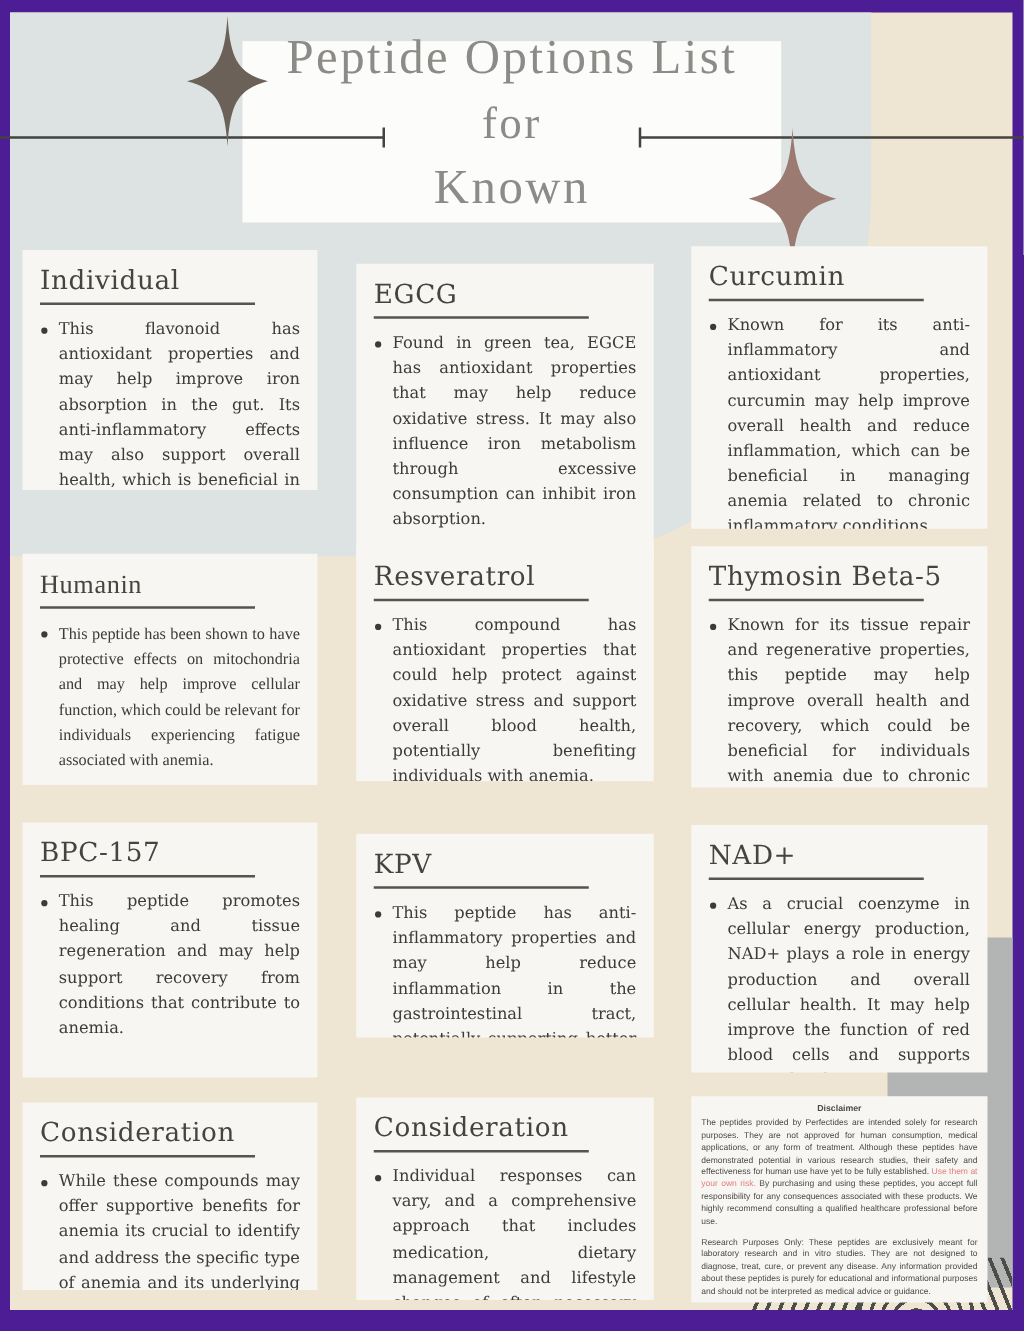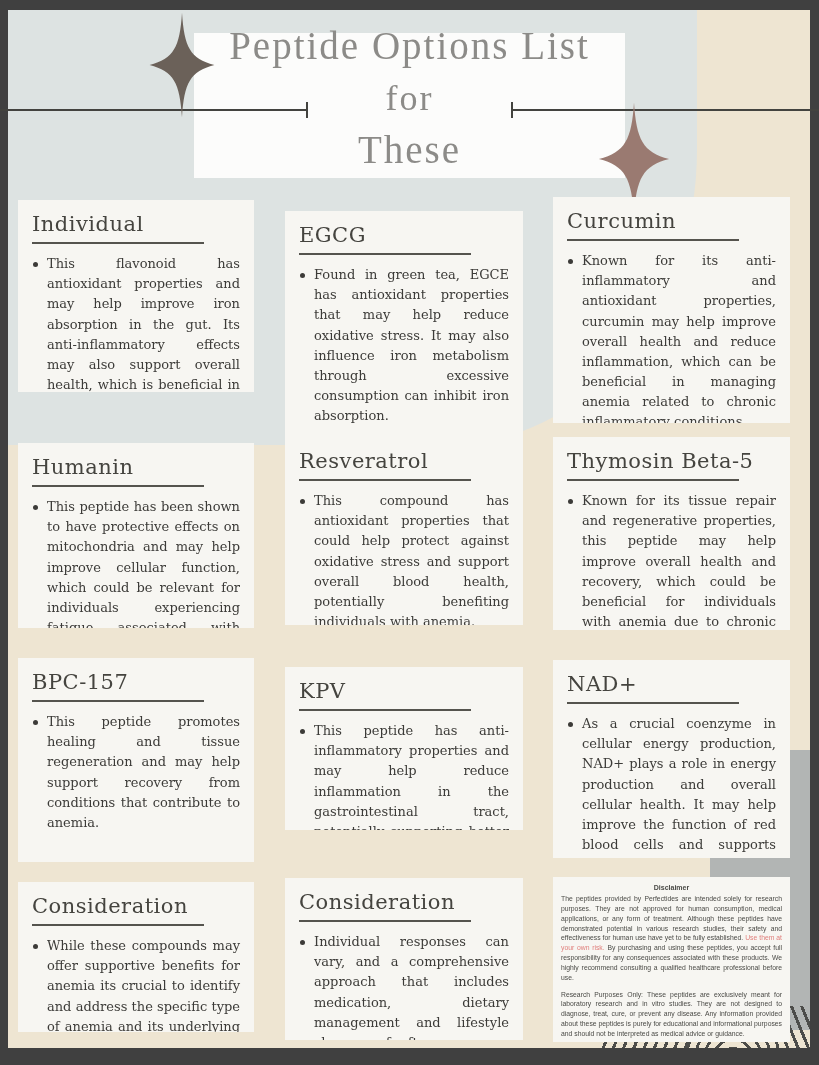--- a/index.html
+++ b/index.html
@@ -1,16 +1,16 @@
 <!DOCTYPE html>
 <html><head>
 <meta charset="utf-8">
 <style>
   html,body{margin:0;padding:0;background:#ffffff;}
-  .page{position:relative;width:819px;height:1065px;background:#404040;overflow:hidden;
+  .page{position:relative;width:819px;height:1065px;background:#4c1d95;overflow:hidden;
         font-family:"DejaVu Serif", serif;}
   .abs{position:absolute;}
 
   
   .bg-beige{left:8px;top:10px;width:802px;height:1038px;background:#eee5d2;}
   .bg-bluegray{left:8px;top:10px;width:689px;height:435px;background:#dde3e2;
                border-bottom-right-radius:250px 295px;}
   .bg-grayblock{left:710px;top:750px;width:100px;height:280px;background:#b2b5b4;}
 
   
@@ -34,21 +34,21 @@
   .card{background:#f7f6f2;box-sizing:border-box;padding:12px 14px 10px 14px;overflow:hidden;}
   .card-title{font-size:21px;color:#45443f;letter-spacing:0.5px;line-height:1.2;}
   .title-rule{width:172px;height:2px;background:#55544e;margin-top:5px;margin-bottom:10px;}
   .bullet-row{display:flex;}
   .dot{flex:0 0 auto;width:5px;height:5px;border-radius:50%;background:#3c3b38;margin:8px 9px 0 1px;}
   .body-text{margin:0;font-size:13px;line-height:1.55;color:#3c3b38;text-align:justify;}
 
   .c-quercetin{left:18px;top:200px;width:236px;height:192px;}
   .c-egcg{left:285px;top:211px;width:238px;height:237px;}
   .c-curcumin{left:553px;top:197px;width:237px;height:226px;}
-  .c-humanin{left:18px;top:443px;width:236px;height:185px;}
+  .c-humanin{left:18px;top:443px;width:236px;height:185px;font-family:Liberation Serif, serif;}
   .c-resveratrol{left:285px;top:437px;width:238px;height:188px;}
   .c-thymosin{left:553px;top:437px;width:237px;height:193px;}
   .c-bpc{left:18px;top:658px;width:236px;height:204px;}
   .c-kpv{left:285px;top:667px;width:238px;height:163px;}
   .c-nad{left:553px;top:660px;width:237px;height:198px;}
   .c-consider1{left:18px;top:882px;width:236px;height:150px;}
   .c-consider2{left:285px;top:878px;width:238px;height:162px;}
 
   
   .c-disclaimer{left:553px;top:877px;width:237px;height:165px;background:#f7f6f2;
@@ -92,21 +92,21 @@
   <svg class="abs sparkle left" width="72" height="114" viewBox="-40 -60 80 120">
     <path d="M0,-58 C2.5,-20 9,-7 36,0 C9,7 2.5,20 0,58 C-2.5,20 -9,7 -36,0 C-9,-7 -2.5,-20 0,-58 Z" fill="#6b6159"></path>
   </svg>
   <svg class="abs sparkle right" width="78" height="122" viewBox="-40 -60 80 120">
     <path d="M0,-58 C2.5,-20 9,-7 36,0 C9,7 2.5,20 0,58 C-2.5,20 -9,7 -36,0 C-9,-7 -2.5,-20 0,-58 Z" fill="#9a7a71"></path>
   </svg>
 
   <div class="abs title-wrap">
     <div class="title-line tl1">Peptide Options List</div>
     <div class="title-line tl2">for</div>
-    <div class="title-line tl3">These</div>
+    <div class="title-line tl3">Known</div>
   </div>
 
   <div class="abs card c-quercetin">
     <div class="card-title">Individual</div>
     <div class="title-rule"></div>
     <div class="bullet-row">
         <span class="dot"></span>
       <p class="body-text">This flavonoid has antioxidant properties and may help improve iron absorption in the gut. Its anti-inflammatory effects may also support overall health, which is beneficial in various anemic conditions.</p>
       </div>
   </div>

